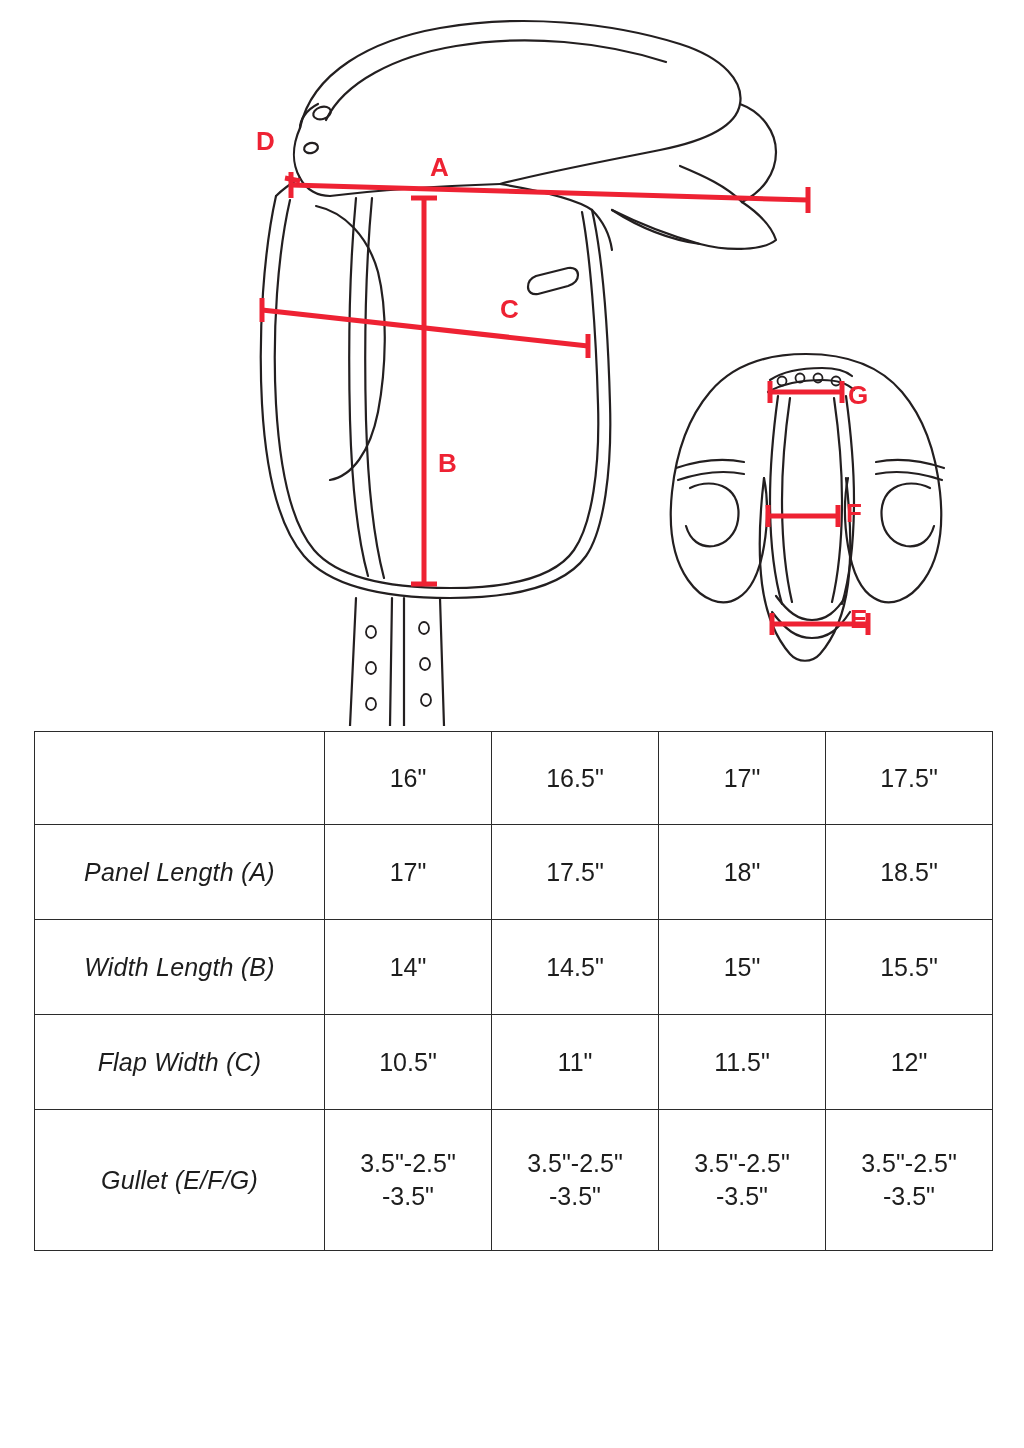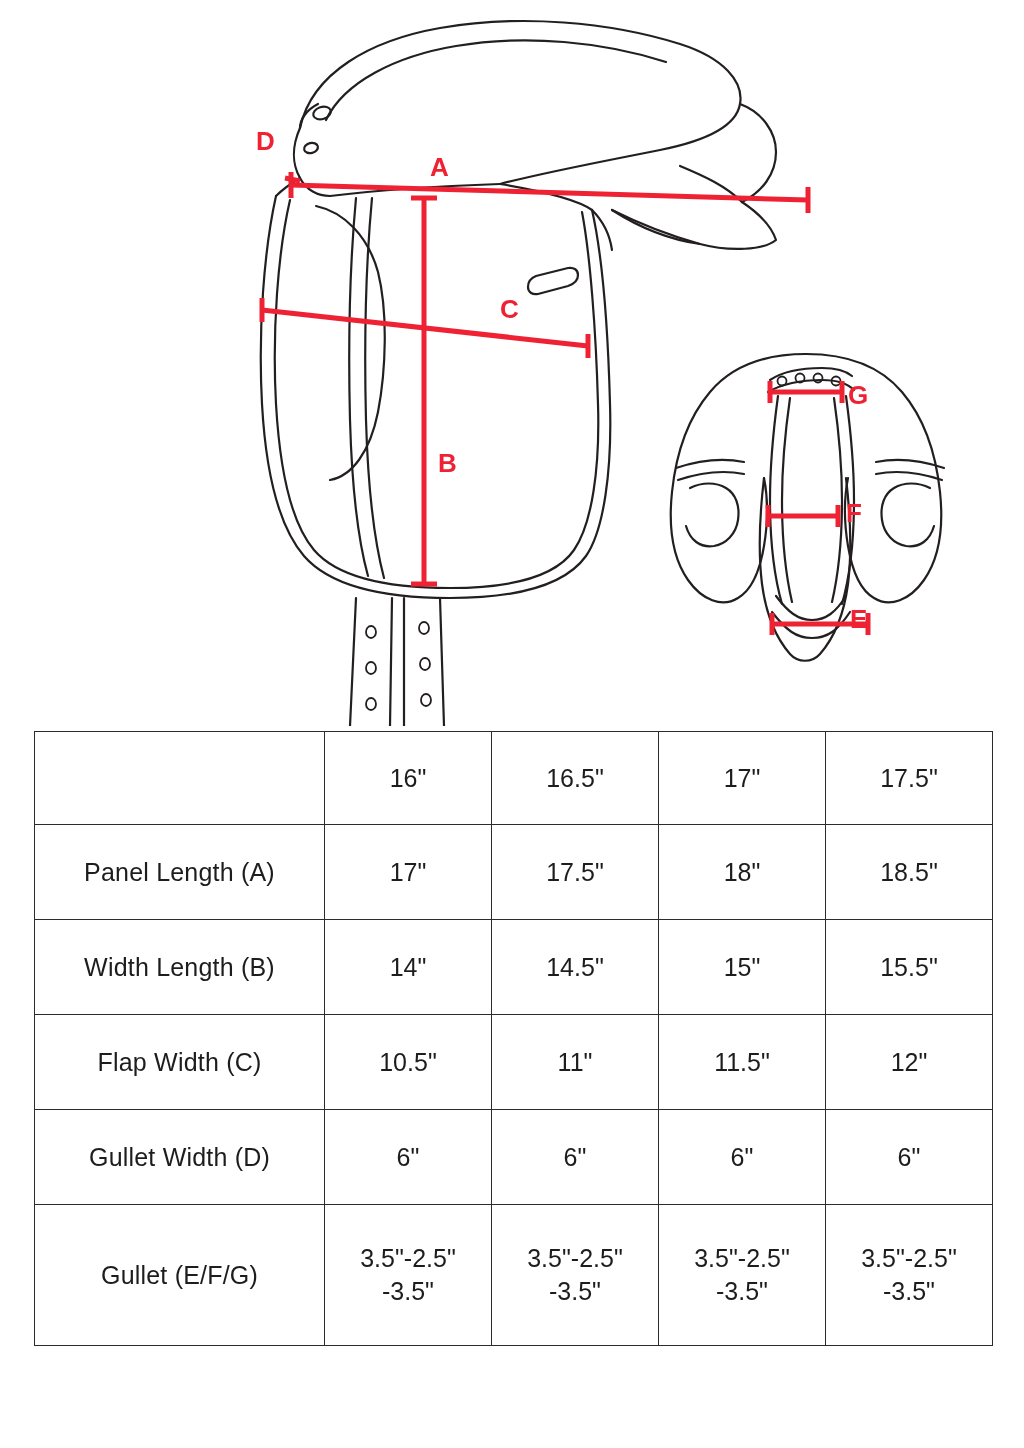--- a/index.html
+++ b/index.html
@@ -60,20 +60,21 @@
   table.size-chart col.c3,
   table.size-chart col.c4 { width: 167px; }
 
   table.size-chart tr.header-row td { height: 92px; }
   table.size-chart tr.data-row td { height: 94px; }
   table.size-chart tr.tall-row td { height: 140px; }
 
   td.rowlabel {
     font-size: 26px;
     letter-spacing: 0.2px;
+    font-style: italic;
   }
   td.corner { }
   .two-line {
     line-height: 1.32;
   }
 </style>
 </head>
 <body>
 
 <div class="page">
@@ -252,27 +253,20 @@
         </tr>
 
         <tr class="data-row">
           <td class="rowlabel">Flap Width (C)</td>
           <td>10.5"</td>
           <td>11"</td>
           <td>11.5"</td>
           <td>12"</td>
         </tr>
 
-        <tr class="data-row">
-          <td class="rowlabel">Gullet Width (D)</td>
-          <td>6"</td>
-          <td>6"</td>
-          <td>6"</td>
-          <td>6"</td>
-        </tr>
 
         <tr class="tall-row">
           <td class="rowlabel">Gullet (E/F/G)</td>
           <td class="two-line">
             <div>3.5"-2.5"</div>
             <div>-3.5"</div>
           </td>
           <td class="two-line">
             <div>3.5"-2.5"</div>
             <div>-3.5"</div>

